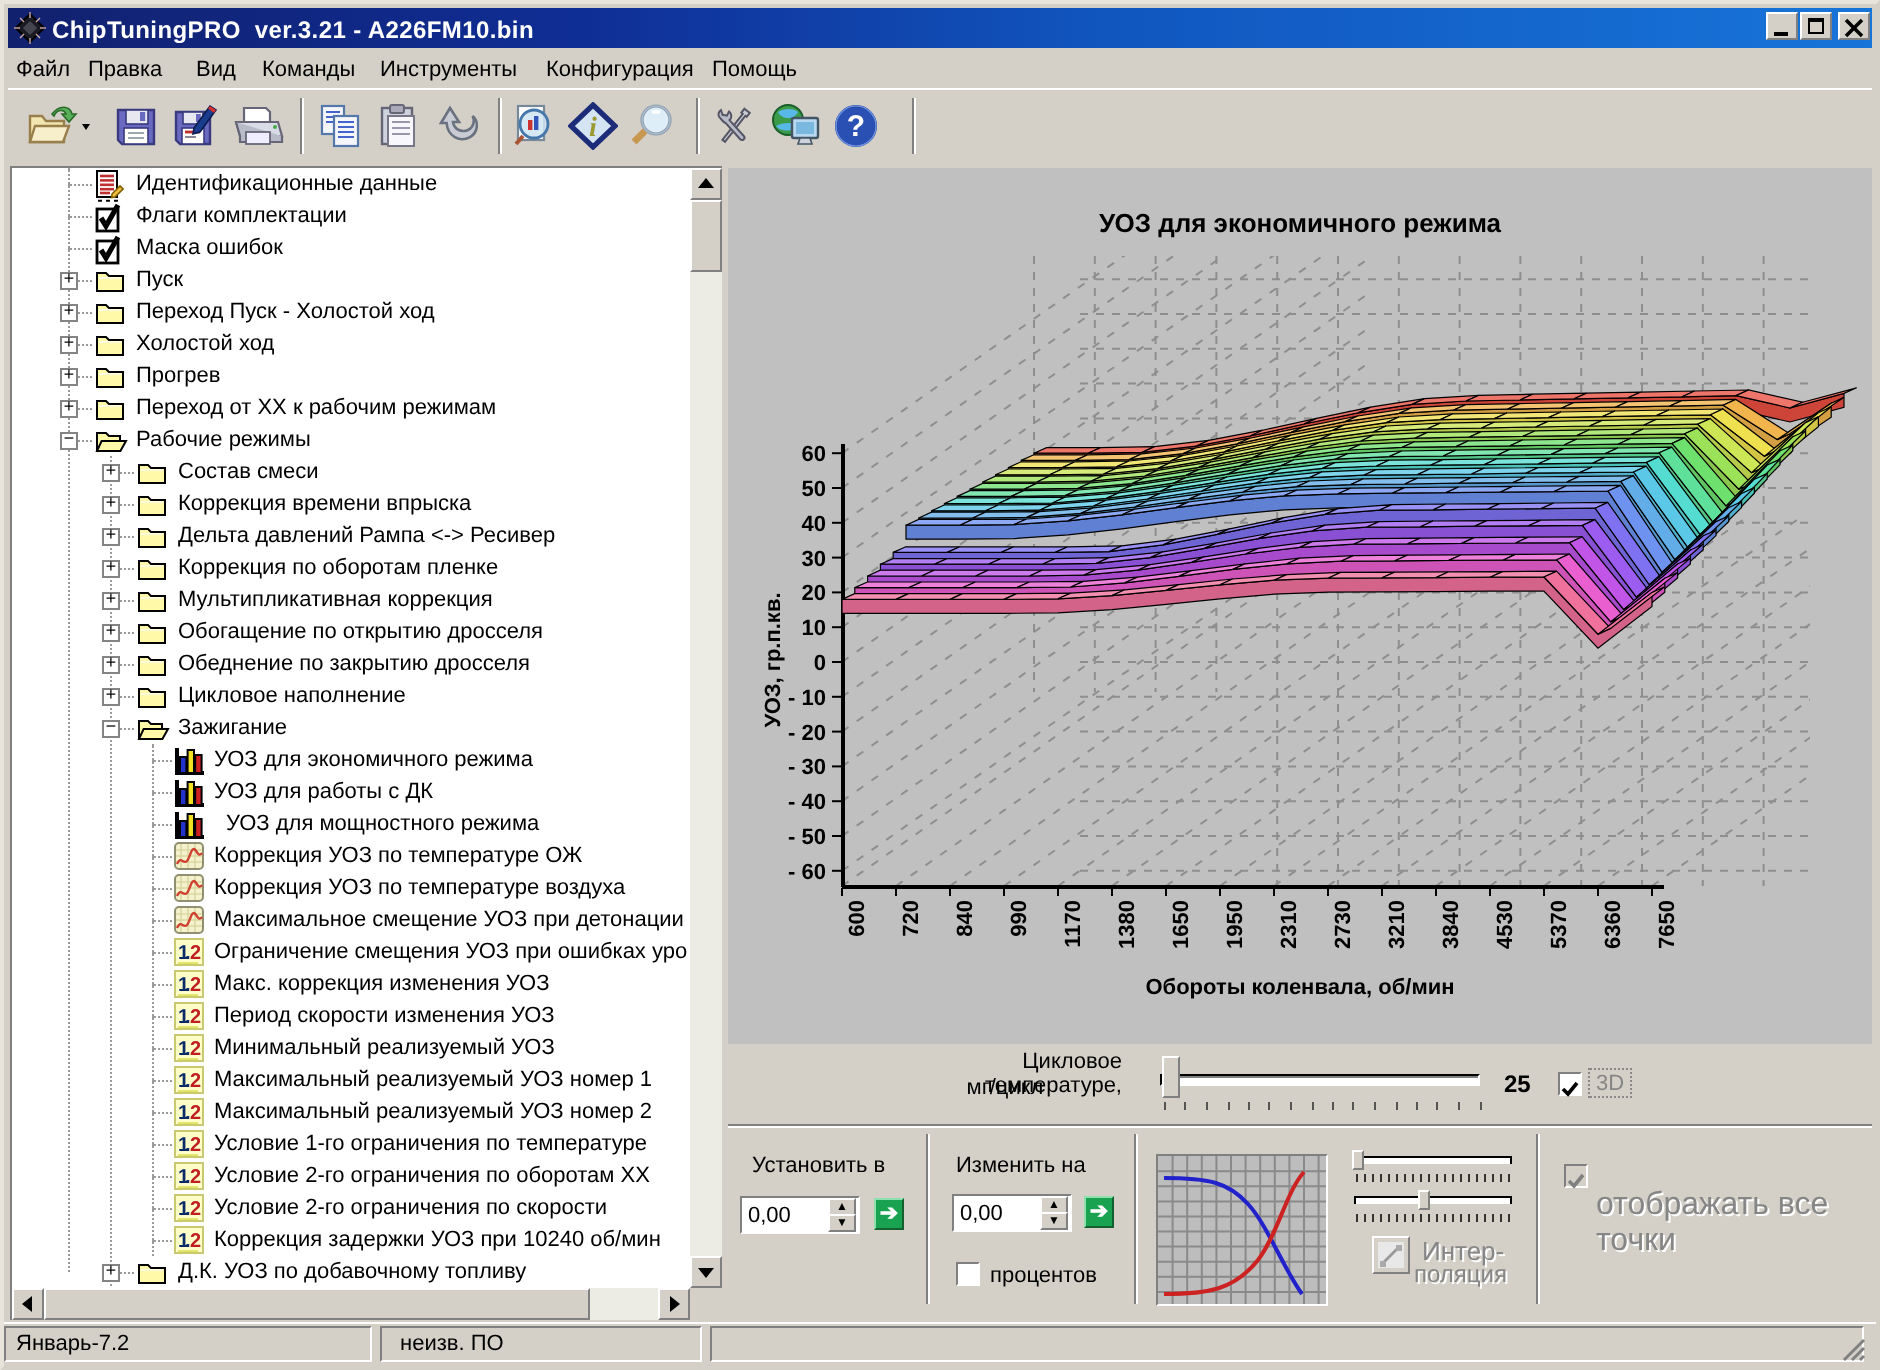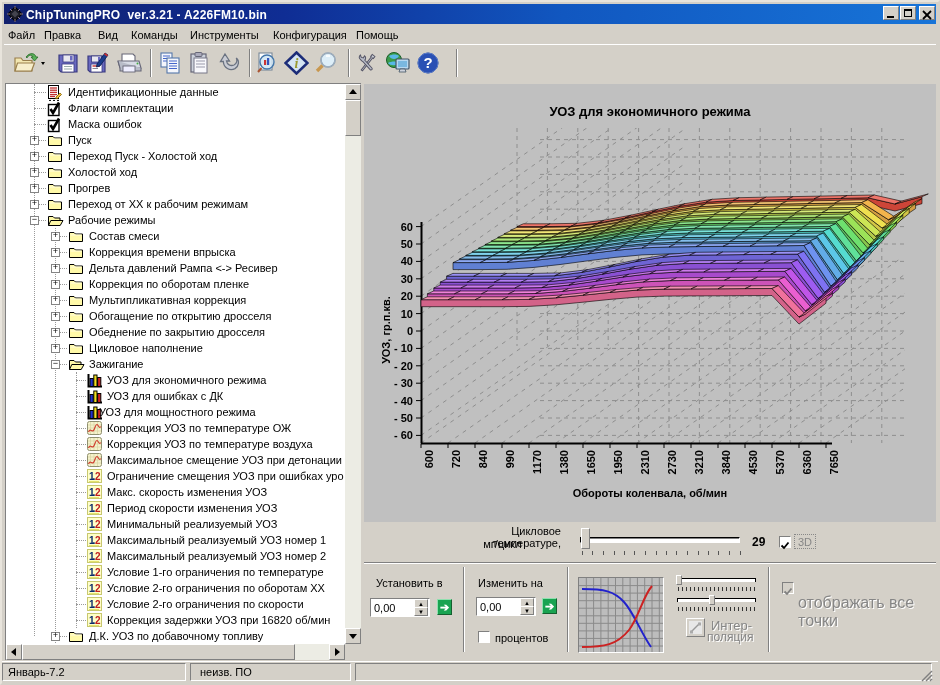--- a/index.html
+++ b/index.html
@@ -318,29 +318,29 @@
       <rect x="10.6" y="4.5" width="3.2" height="9" fill="#cc2222" stroke="#000" stroke-width="1"></rect>
     </svg></div>
 <div class="ttxt" style="left:107px;top:374px">УОЗ для экономичного режима</div>
 <div class="thl" style="left:76px;top:396px;width:10px"></div>
 <div class="ticon" style="left:87px;top:389px"><svg width="16" height="15" viewBox="0 0 16 15">
       <path d="M1.5 1 L1.5 13.5 L15 13.5" fill="none" stroke="#000" stroke-width="2"></path>
       <rect x="3" y="5.5" width="3.2" height="8" fill="#2233cc" stroke="#000" stroke-width="1"></rect>
       <rect x="6.8" y="2" width="3.2" height="11.5" fill="#f0e020" stroke="#000" stroke-width="1"></rect>
       <rect x="10.6" y="4.5" width="3.2" height="9" fill="#cc2222" stroke="#000" stroke-width="1"></rect>
     </svg></div>
-<div class="ttxt" style="left:107px;top:390px">УОЗ для ошибках с ДК</div>
+<div class="ttxt" style="left:107px;top:390px">УОЗ для работы с ДК</div>
 <div class="thl" style="left:76px;top:412px;width:10px"></div>
 <div class="ticon" style="left:87px;top:405px"><svg width="16" height="15" viewBox="0 0 16 15">
       <path d="M1.5 1 L1.5 13.5 L15 13.5" fill="none" stroke="#000" stroke-width="2"></path>
       <rect x="3" y="5.5" width="3.2" height="8" fill="#2233cc" stroke="#000" stroke-width="1"></rect>
       <rect x="6.8" y="2" width="3.2" height="11.5" fill="#f0e020" stroke="#000" stroke-width="1"></rect>
       <rect x="10.6" y="4.5" width="3.2" height="9" fill="#cc2222" stroke="#000" stroke-width="1"></rect>
     </svg></div>
-<div class="ttxt" style="left:99px;top:406px">УОЗ для мощностного режима</div>
+<div class="ttxt" style="left:113px;top:406px">УОЗ для мощностного режима</div>
 <div class="thl" style="left:76px;top:428px;width:10px"></div>
 <div class="ticon" style="left:87px;top:421px"><svg width="15" height="14" viewBox="0 0 15 14">
       <rect x="0.5" y="0.5" width="14" height="13" rx="2" fill="#f4f2cc" stroke="#909070"></rect>
       <g stroke="#d8d4a0" stroke-width="0.7">
         <line x1="3.5" y1="1" x2="3.5" y2="13"></line>
         <line x1="7" y1="1" x2="7" y2="13"></line>
         <line x1="10.5" y1="1" x2="10.5" y2="13"></line>
         <line x1="1" y1="4" x2="14" y2="4"></line>
         <line x1="1" y1="7" x2="14" y2="7"></line>
         <line x1="1" y1="10" x2="14" y2="10"></line>
@@ -386,21 +386,21 @@
     </svg></div>
 <div class="ttxt" style="left:107px;top:470px">Ограничение смещения УОЗ при ошибках уро</div>
 <div class="thl" style="left:76px;top:492px;width:10px"></div>
 <div class="ticon" style="left:87px;top:485px"><svg width="15" height="14" viewBox="0 0 15 14">
       <rect x="0.5" y="0.5" width="14" height="13" fill="#ffffc8" stroke="#c8c870"></rect>
       <text x="2" y="10.5" font-family="Liberation Sans, sans-serif" font-size="10" font-weight="bold" fill="#0a2a6a">1</text>
       <text x="5.5" y="10.5" font-family="Liberation Sans, sans-serif" font-size="10" font-weight="bold" fill="#0a2a6a">.</text>
       <text x="8" y="10.5" font-family="Liberation Sans, sans-serif" font-size="10" font-weight="bold" fill="#c02020">2</text>
       <line x1="2" y1="12.6" x2="12" y2="12.6" stroke="#e0e060"></line>
     </svg></div>
-<div class="ttxt" style="left:107px;top:486px">Макс. скорость изменения УОЗ</div>
+<div class="ttxt" style="left:107px;top:486px">Макс. коррекция изменения УОЗ</div>
 <div class="thl" style="left:76px;top:508px;width:10px"></div>
 <div class="ticon" style="left:87px;top:501px"><svg width="15" height="14" viewBox="0 0 15 14">
       <rect x="0.5" y="0.5" width="14" height="13" fill="#ffffc8" stroke="#c8c870"></rect>
       <text x="2" y="10.5" font-family="Liberation Sans, sans-serif" font-size="10" font-weight="bold" fill="#0a2a6a">1</text>
       <text x="5.5" y="10.5" font-family="Liberation Sans, sans-serif" font-size="10" font-weight="bold" fill="#0a2a6a">.</text>
       <text x="8" y="10.5" font-family="Liberation Sans, sans-serif" font-size="10" font-weight="bold" fill="#c02020">2</text>
       <line x1="2" y1="12.6" x2="12" y2="12.6" stroke="#e0e060"></line>
     </svg></div>
 <div class="ttxt" style="left:107px;top:502px">Период скорости изменения УОЗ</div>
 <div class="thl" style="left:76px;top:524px;width:10px"></div>
@@ -458,21 +458,21 @@
     </svg></div>
 <div class="ttxt" style="left:107px;top:598px">Условие 2-го ограничения по скорости</div>
 <div class="thl" style="left:76px;top:620px;width:10px"></div>
 <div class="ticon" style="left:87px;top:613px"><svg width="15" height="14" viewBox="0 0 15 14">
       <rect x="0.5" y="0.5" width="14" height="13" fill="#ffffc8" stroke="#c8c870"></rect>
       <text x="2" y="10.5" font-family="Liberation Sans, sans-serif" font-size="10" font-weight="bold" fill="#0a2a6a">1</text>
       <text x="5.5" y="10.5" font-family="Liberation Sans, sans-serif" font-size="10" font-weight="bold" fill="#0a2a6a">.</text>
       <text x="8" y="10.5" font-family="Liberation Sans, sans-serif" font-size="10" font-weight="bold" fill="#c02020">2</text>
       <line x1="2" y1="12.6" x2="12" y2="12.6" stroke="#e0e060"></line>
     </svg></div>
-<div class="ttxt" style="left:107px;top:614px">Коррекция задержки УОЗ при 16820 об/мин</div>
+<div class="ttxt" style="left:107px;top:614px">Коррекция задержки УОЗ при 10240 об/мин</div>
 <div class="thl" style="left:55px;top:636px;width:12px"></div>
 <div class="pm" style="left:51px;top:632px">+</div>
 <div class="ticon" style="left:68px;top:629px"><svg width="16" height="14" viewBox="0 0 16 14">
       <path d="M1.5 12.5 L1.5 3.5 L6 3.5 L7.5 5 L14.5 5 L14.5 12.5 Z" fill="#fff9a8" stroke="#000" stroke-width="1"></path>
       <path d="M2.5 6 L13.5 6" stroke="#fffce0" stroke-width="1"></path>
     </svg></div>
 <div class="ttxt" style="left:89px;top:630px">Д.К. УОЗ по добавочному топливу</div>
 
 <div class="abs" style="left:345px;top:84px;width:16px;height:560px;background:#ecece4"></div>
 <div class="abs raised" style="left:345px;top:84px;width:16px;height:16px;background:#d4d0c8"><svg width="14" height="14" viewBox="0 0 14 14">
@@ -906,21 +906,21 @@
 <div class="abs" style="left:645px;top:551px;width:1px;height:4px;background:#555"></div>
 <div class="abs" style="left:656px;top:551px;width:1px;height:4px;background:#555"></div>
 <div class="abs" style="left:666px;top:551px;width:1px;height:4px;background:#555"></div>
 <div class="abs" style="left:676px;top:551px;width:1px;height:4px;background:#555"></div>
 <div class="abs" style="left:687px;top:551px;width:1px;height:4px;background:#555"></div>
 <div class="abs" style="left:698px;top:551px;width:1px;height:4px;background:#555"></div>
 <div class="abs" style="left:708px;top:551px;width:1px;height:4px;background:#555"></div>
 <div class="abs" style="left:718px;top:551px;width:1px;height:4px;background:#555"></div>
 <div class="abs" style="left:729px;top:551px;width:1px;height:4px;background:#555"></div>
 <div class="abs" style="left:740px;top:551px;width:1px;height:4px;background:#555"></div>
-<div class="abs" style="left:752px;top:535px;font-size:12px;font-weight:bold">29</div>
+<div class="abs" style="left:752px;top:535px;font-size:12px;font-weight:bold">25</div>
 <div class="abs sunken" style="left:779px;top:536px;width:12px;height:12px;background:#fff"><svg width="10" height="10" viewBox="0 0 10 10">
       <path d="M1.5 4.5 L4 7 L8.5 1.5" fill="none" stroke="#000" stroke-width="1.8"></path>
     </svg></div>
 <div class="abs" style="left:794px;top:534px;width:22px;height:15px;border:1px dotted #888;font-size:11px;color:#868686;text-align:center;line-height:14px">3D</div>
 
 <div class="abs" style="left:364px;top:562px;width:572px;height:2px;border-top:1px solid #808080;border-bottom:1px solid #fff"></div>
 <div class="abs" style="left:364px;top:564px;width:572px;height:90px;background:#d4d0c8"></div>
 <div class="abs" style="left:376px;top:577px;font-size:11px">Установить в</div>
 <div class="abs sunken" style="left:370px;top:598px;width:60px;height:19px;background:#fff">
     <span style="font-size:11px;position:absolute;left:3px;top:3px">0,00</span>

